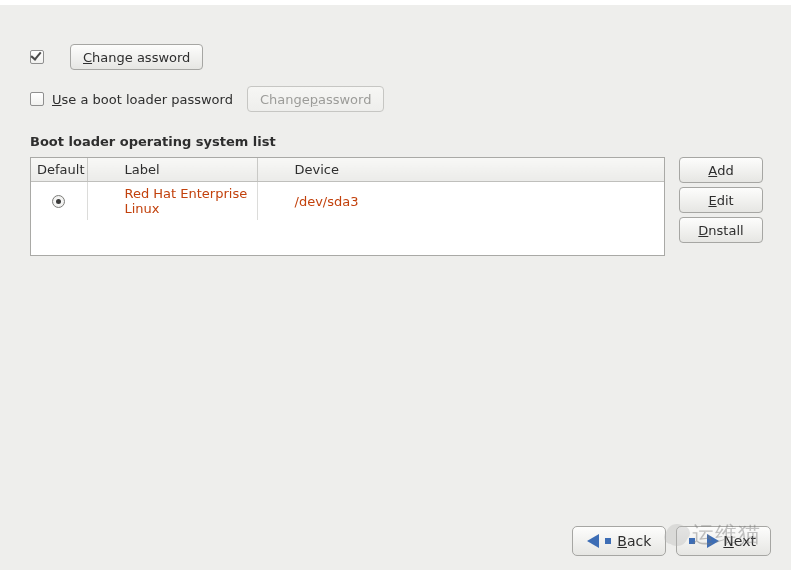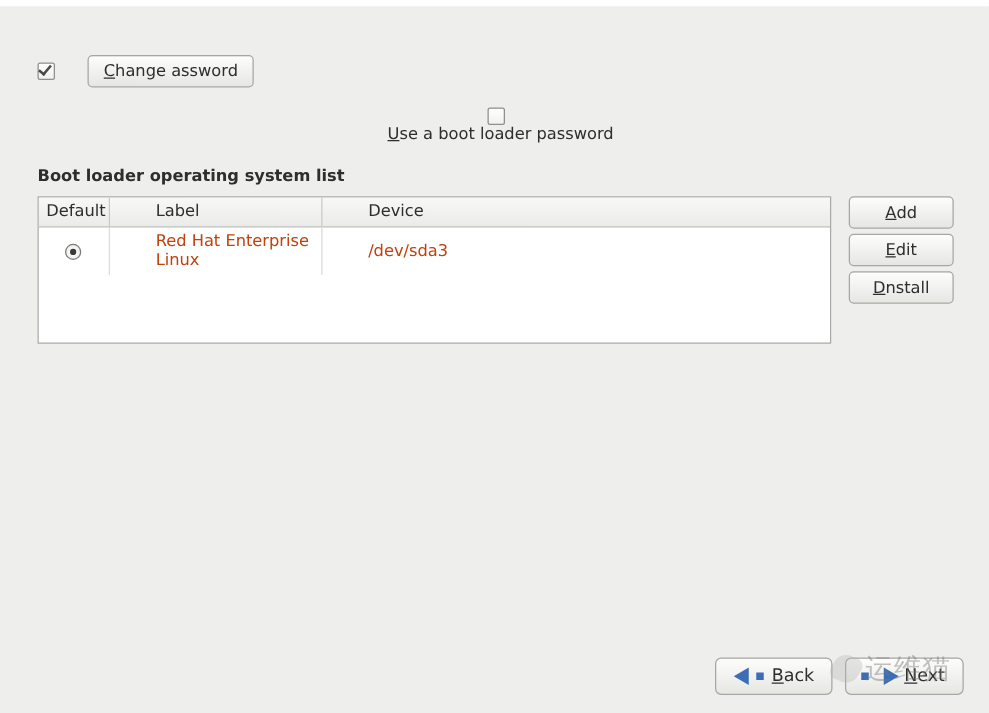--- a/index.html
+++ b/index.html
@@ -16,21 +16,21 @@
     position: absolute;
     left: 0; top: 0; width: 791px; height: 5px;
     background: #ffffff;
   }
   .content {
     position: absolute;
     left: 30px; top: 44px; right: 20px; bottom: 0;
   }
   .row { display: flex; align-items: center; }
   .row1 { height: 26px; }
-  .row2 { margin-top: 16px; height: 26px; flex-direction: column; }
+  .row2 { margin-top: 16px; height: 26px; }
   .checkbox {
     width: 14px; height: 14px;
     border: 1px solid #8f8f8f;
     border-radius: 2px;
     background: linear-gradient(#ffffff, #f1f1ef);
     margin-right: 8px;
     position: relative;
     flex: 0 0 14px;
   }
   .checkbox.checked::after {
@@ -73,21 +73,21 @@
   .listarea {
     display: flex;
     align-items: flex-start;
     margin-top: 8px;
     gap: 14px;
   }
   .table-wrap {
     border: 1px solid #a9a9a6;
     background: #ffffff;
     width: 635px;
-    height: 118px;
+    height: 99px;
     overflow: hidden;
   }
   table.os {
     border-collapse: collapse;
     width: 100%;
     table-layout: fixed;
   }
   table.os th {
     text-align: left;
     font-weight: normal;
@@ -188,20 +188,25 @@
         <span>hange assword</span>
     </div>
   </div>
 
   <div class="row row2">
     <div class="checkbox"></div>
     <span class="cblabel">
       <span class="mn">U</span><span>se a boot loader password</span>
     </span>
     <div class="gap2"></div>
+    <div class="btn disabled">
+      <span>Change </span>
+        <span class="mn">p</span>
+        <span>assword</span>
+    </div>
   </div>
 
   <div class="section-title">Boot loader operating system list</div>
 
   <div class="listarea">
     <div class="table-wrap">
       <table class="os">
         <colgroup>
           <col class="col-default">
             <col class="col-label">

